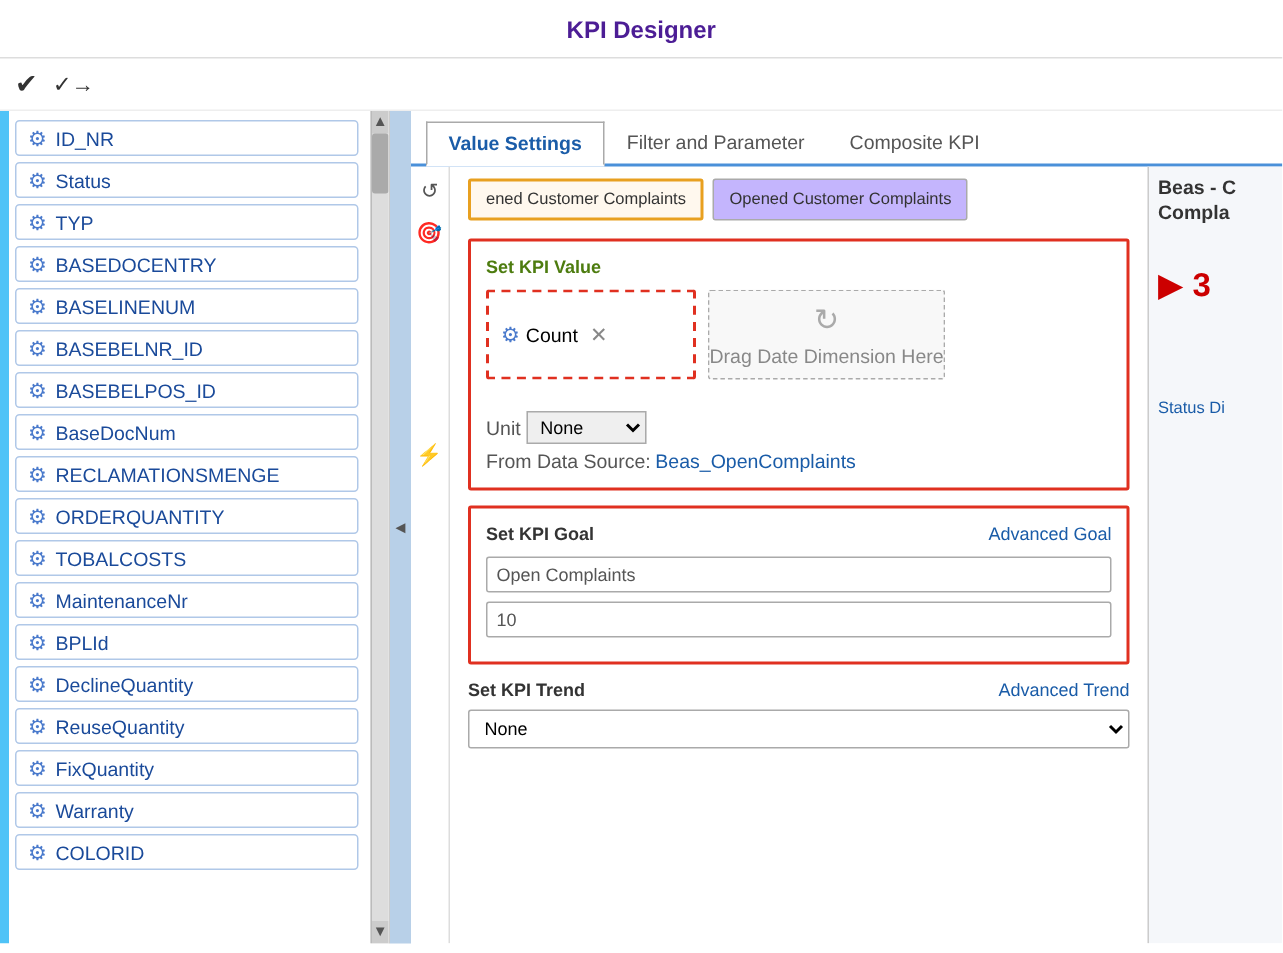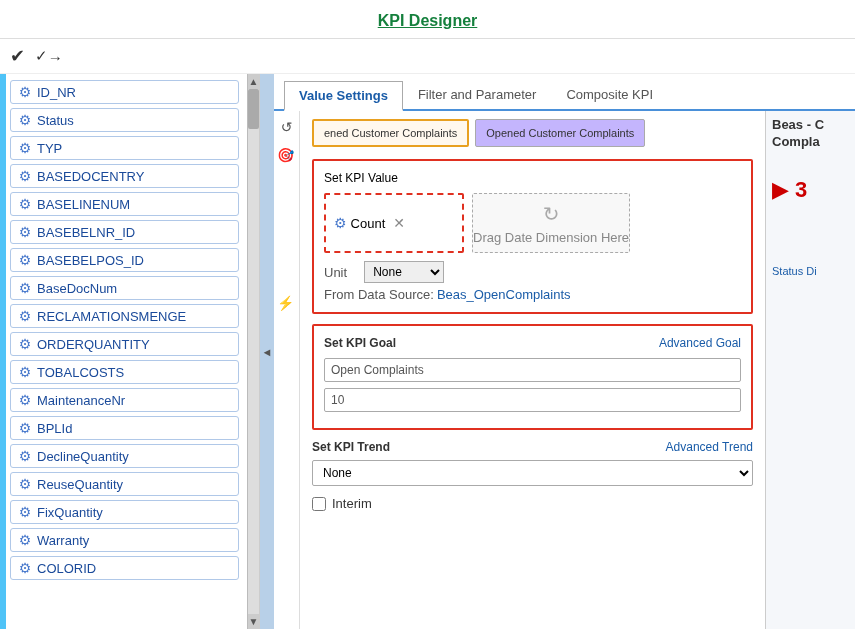--- a/index.html
+++ b/index.html
@@ -1,19 +1,19 @@
 <!DOCTYPE html>
 <html><head>
   <meta charset="utf-8">
   <style>
     * { box-sizing: border-box; margin: 0; padding: 0; font-family: Arial, sans-serif; font-size: 13px; }
     body { background: #fff; width: 855px; height: 635px; overflow: hidden; position: relative; }
 
     
-    .header { text-align: center; padding: 12px 0 8px; font-size: 16px; font-weight: bold; color: #15803d; border-bottom: 1px solid #ddd; text-decoration: underline; }
+    .header { text-align: center; padding: 12px 0 8px; font-size: 16px; font-weight: bold; color: #4c1d95; border-bottom: 1px solid #ddd; }
 
     
     .toolbar { display: flex; align-items: center; padding: 6px 10px; gap: 10px; border-bottom: 1px solid #eee; }
     .toolbar-btn { cursor: pointer; font-size: 18px; color: #333; background: none; border: none; }
 
     
     .main { display: flex; height: calc(635px - 80px); }
 
     
     .left-panel { width: 260px; border-right: 1px solid #ccc; display: flex; flex-direction: column; position: relative; overflow: hidden; }
@@ -32,31 +32,31 @@
     .tab.active { color: #1a5ca8; border-bottom: 2px solid #fff; border-color: #aaa #aaa transparent; background: #fff; margin-bottom: -2px; font-weight: bold; }
 
     
     .kpi-buttons { display: flex; gap: 6px; margin-bottom: 12px; }
     .kpi-btn { padding: 6px 10px; border: 1px solid #e8a020; background: #fff; cursor: pointer; font-size: 11px; color: #333; border-radius: 2px; }
     .kpi-btn.active { background: #fff8ee; border: 2px solid #e8a020; }
     .kpi-btn2 { padding: 6px 10px; border: 1px solid #aaa; background: #c4b5fd; cursor: pointer; font-size: 11px; color: #333; border-radius: 2px; }
 
     
     .kpi-section { border: 2px solid #e03020; border-radius: 2px; padding: 10px; margin-bottom: 10px; }
-    .kpi-section-label { font-weight: normal; color: #000000; margin-bottom: 8px; font-size: 12px; }
+    .kpi-section-label { font-weight: bold; color: #4d7c0f; margin-bottom: 8px; font-size: 12px; }
 
     .kpi-value-area { display: flex; gap: 8px; }
     .kpi-value-box { border: 2px dashed #e03020; border-radius: 2px; padding: 8px; min-width: 140px; min-height: 60px; display: flex; align-items: center; gap: 6px; background: #fff; }
     .kpi-count-item { display: flex; align-items: center; gap: 4px; }
     .remove-btn { color: #888; cursor: pointer; font-size: 14px; margin-left: 4px; }
 
     .drag-date-box { border: 1px dashed #aaa; border-radius: 2px; min-width: 140px; min-height: 60px; display: flex; flex-direction: column; align-items: center; justify-content: center; color: #888; font-size: 11px; gap: 4px; background: #f8f8f8; }
 
     
-    .unit-row { display: flex; align-items: center; gap: 17px; margin-top: 8px; font-size: 12px; color: #555; }
+    .unit-row { display: flex; align-items: center; gap: 4px; margin-top: 21px; font-size: 12px; color: #555; }
     .unit-select { border: 1px solid #aaa; padding: 2px 4px; font-size: 12px; width: 80px; }
 
     
     .datasource-row { font-size: 11px; color: #1a5ca8; margin-top: 4px; }
     .datasource-label { color: #555; }
 
     
     .kpi-goal-section { border: 2px solid #e03020; border-radius: 2px; padding: 10px; margin-bottom: 10px; }
     .kpi-goal-header { display: flex; justify-content: space-between; margin-bottom: 8px; }
     .kpi-goal-label { font-weight: bold; font-size: 12px; color: #333; }
@@ -262,24 +262,20 @@
           <div class="kpi-trend-header">
             <span class="kpi-trend-label">Set KPI Trend</span>
             <a class="advanced-link">Advanced Trend</a>
           </div>
           <select class="trend-select">
             <option>None</option>
           </select>
         </div>
 
         <div id="checkboxes-container">
-            <div class="checkbox-row">
-              <input type="checkbox" style="">
-              <span>Interim</span>
-            </div>
           </div>
 
       </div>
 
       <div class="far-right-panel">
         <div class="far-right-title">Beas - C Compla</div>
         <div class="red-triangle">▶ <span style="color:#cc0000; font-size:22px; font-weight:bold;">3</span></div>
         <div style="margin-top: 60px;">
           <a class="far-right-link">Status Di</a>
         </div>

